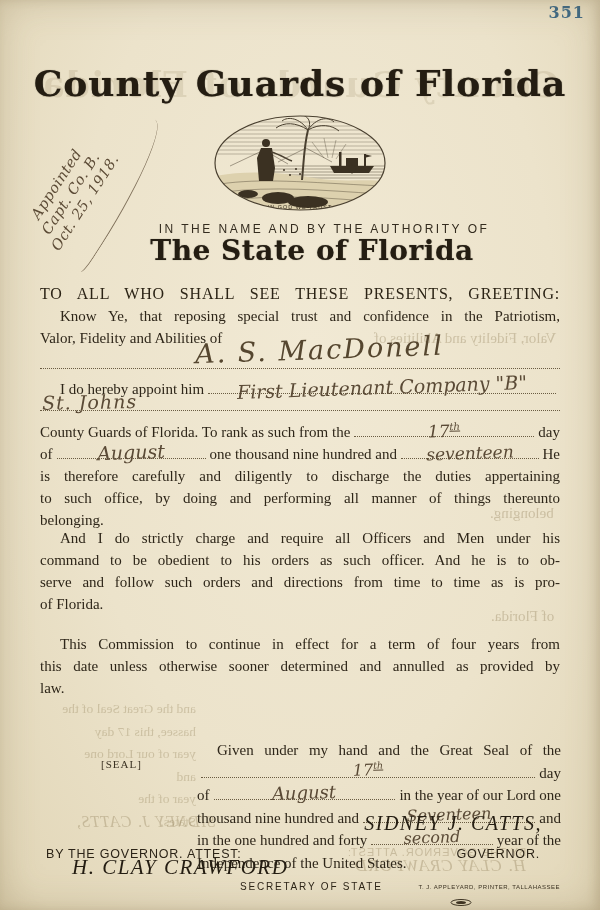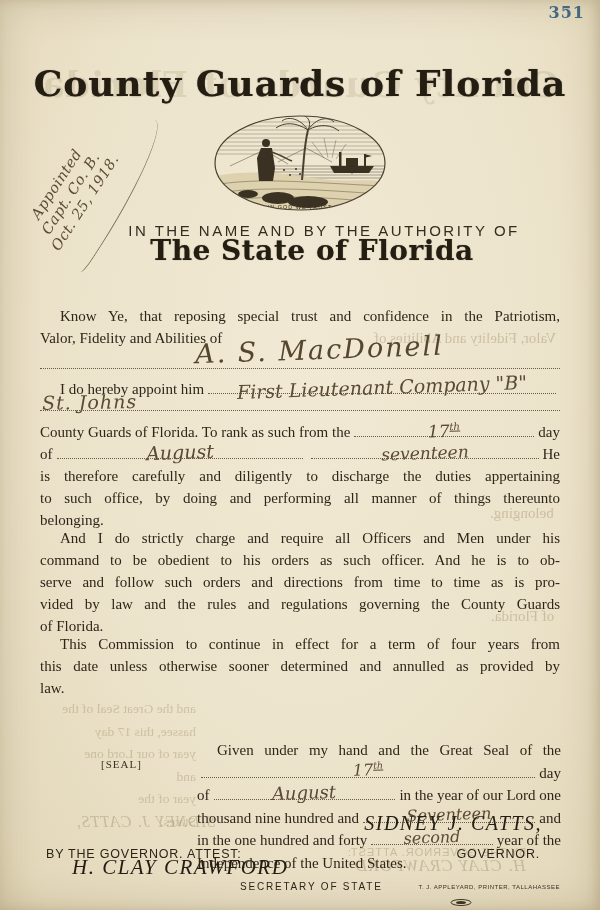--- a/index.html
+++ b/index.html
@@ -26,21 +26,21 @@
   .bleed-attest{top:846px; right:74px; font-size:11px; font-family:"Liberation Sans",sans-serif; letter-spacing:1px;}
   .bleed-crawford{top:856px; right:74px; font-size:17px; font-style:italic; letter-spacing:1px;}
   
   .pagenum{position:absolute; top:3px; right:15px; font-family:"DejaVu Serif",serif;
     font-weight:bold; font-size:16px; color:#3f6a86; letter-spacing:1px;}
   .title{position:absolute; top:62px; left:0; right:0; text-align:center;
     font-family:"DejaVu Serif",serif; font-weight:bold; font-size:36px; letter-spacing:1px;
     color:#241d12; text-shadow:0 0 1px rgba(36,29,18,.55);}
   .sealwrap{position:absolute; top:114px; left:50%; transform:translateX(-50%);}
   .authority{position:absolute; top:222px; left:0; right:0; text-align:center;
-    font-family:"Liberation Sans",sans-serif; font-size:15px; letter-spacing:2.5px; color:#342c1f;padding-left:48px;}
+    font-family:"Liberation Sans",sans-serif; font-size:12px; letter-spacing:2.5px; color:#342c1f;padding-left:48px;}
   .statetitle{position:absolute; top:234px; left:0; right:0; text-align:center;
     font-family:"DejaVu Serif",serif; font-weight:bold; font-size:28px; letter-spacing:.5px;
     color:#241d12; text-shadow:0 0 1px rgba(36,29,18,.5);margin-left:24px;}
   .greeting{position:absolute; top:285px; left:40px; right:40px; font-size:16px;
     letter-spacing:.8px; text-align:justify; text-align-last:justify; color:#2b2315;}
   .col{position:absolute; left:40px; right:40px;}
   .jline{height:22px; font-size:15px; text-align:justify; text-align-last:justify; overflow:hidden;}
   .lline{height:22px; font-size:15px;}
   .fline{display:flex; align-items:baseline; height:22px; font-size:15px;justify-content:center;}
   .fline .t{white-space:nowrap;}
@@ -152,20 +152,21 @@
         </g>
         <text x="88" y="95" text-anchor="middle" font-size="5.5" letter-spacing="1" fill="#3b3122" stroke="none" font-family="Liberation Sans, sans-serif">IN GOD WE TRUST</text>
       </g>
       <ellipse cx="88" cy="49" rx="85" ry="47" stroke="#4a4030" stroke-width="1.2" fill="none"></ellipse>
     </svg>
   </div>
 
   <div class="authority">IN THE NAME AND BY THE AUTHORITY OF</div>
   <div class="statetitle">The State of Florida</div>
 
+  <div class="greeting">TO ALL WHO SHALL SEE THESE PRESENTS, GREETING:</div>
 
   <div class="col" style="top:308px;">
     <div class="jline ind">Know Ye, that reposing special trust and confidence in the Patriotism,</div>
     <div class="lline">Valor, Fidelity and Abilities of</div>
   </div>
 
   <div class="hw hw-name">A. S. MacDonell</div>
   <div class="dotline" style="top:368px;"></div>
 
   <div class="col" style="top:381px;">
@@ -185,35 +186,35 @@
       <span class="fill">
         <span class="hw" style="font-size:17px;"><span>17</span><span class="sup">th</span></span>
       </span>
       <span class="t">day</span>
     </div>
     <div class="fline">
       <span class="t">of</span>
       <span class="fill" style="flex:1.3;">
         <span class="hw" style="font-size:19px;">August</span>
       </span>
+      <span class="t">one thousand nine hundred and</span>
       <span class="fill" style="flex:1.2;">
         <span class="hw" style="font-size:17px;">seventeen</span>
       </span>
       <span class="t">He</span>
     </div>
     <div class="jline">is therefore carefully and diligently to discharge the duties appertaining</div>
     <div class="jline">to such office, by doing and performing all manner of things thereunto</div>
     <div class="lline">belonging.</div>
   </div>
 
   <div class="col" style="top:530px;">
     <div class="jline ind">And I do strictly charge and require all Officers and Men under his</div>
     <div class="jline">command to be obedient to his orders as such officer.  And he is to ob-</div>
     <div class="jline">serve and follow such orders and directions from time to time as is pro-</div>
-    <div class="jline">vided by law and the rules and regulations governing the County Guards</div>
     <div class="lline">of Florida.</div>
   </div>
 
   <div class="col" style="top:636px;">
     <div class="jline ind">This Commission to continue in effect for a term of four years from</div>
     <div class="jline">this date unless otherwise sooner determined and annulled as provided by</div>
     <div class="lline">law.</div>
   </div>
 
   <div class="sealLabel">[SEAL]</div>

